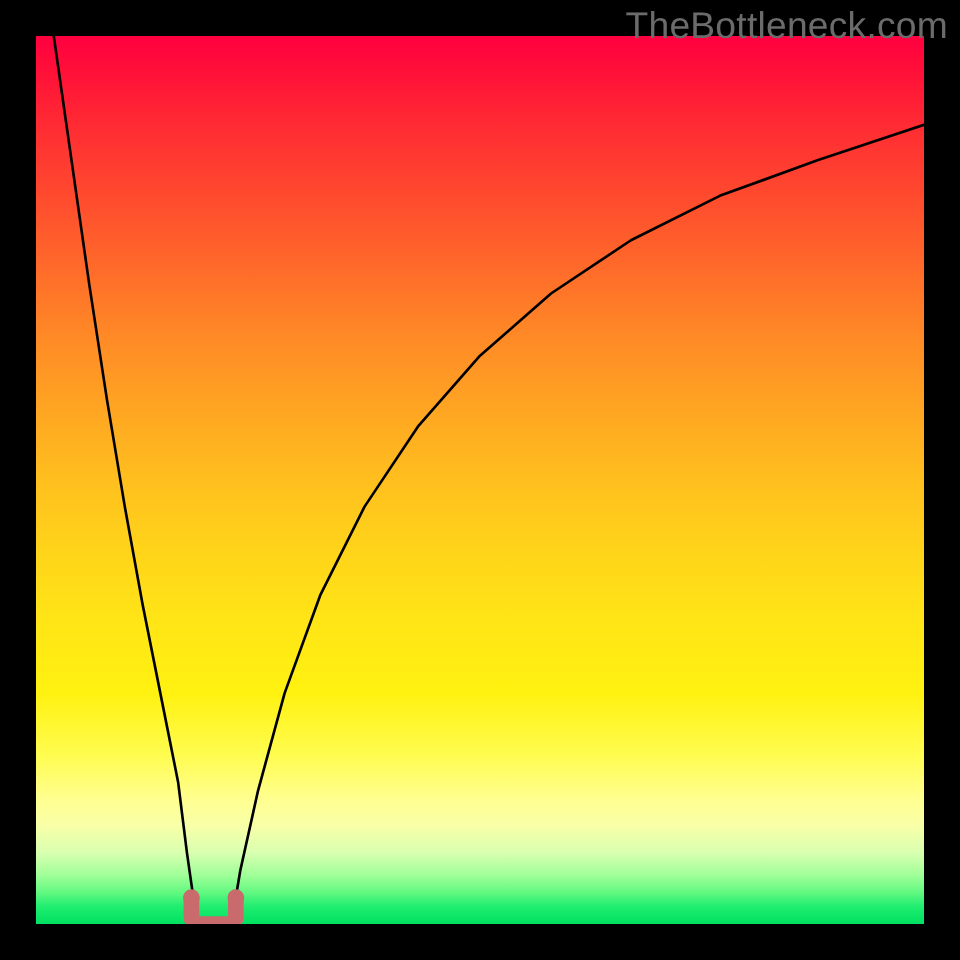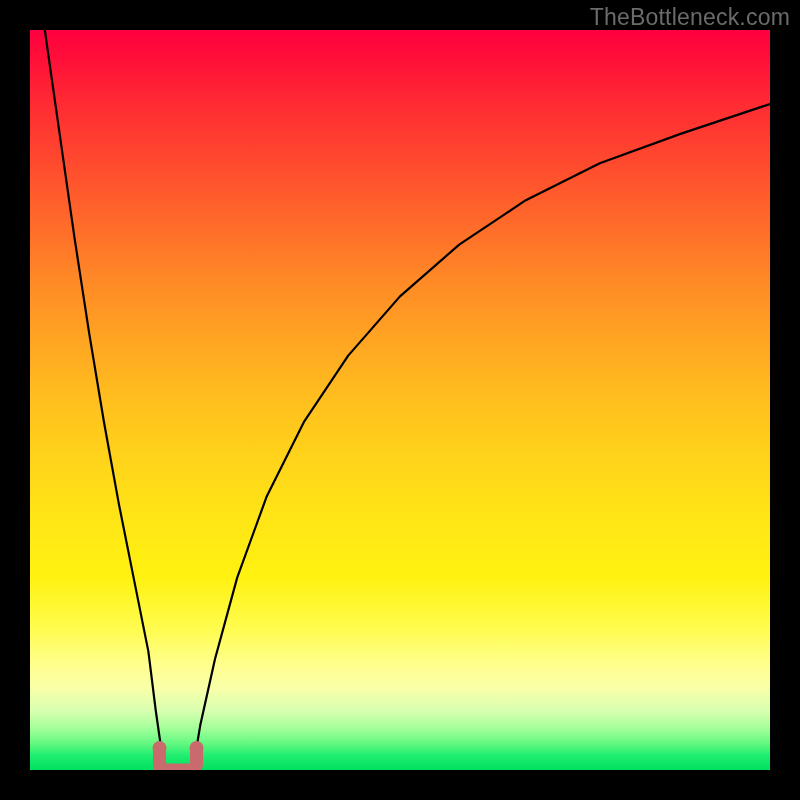--- a/index.html
+++ b/index.html
@@ -54,21 +54,21 @@
     position: absolute;
     left: 0; top: 0;
     width: 740px; height: 740px;
     overflow: visible;
   }
   .watermark {
     position: absolute;
     top: 4px;
     right: 10px;
     color: #6b6b6b;
-    font-size: 23px;
+    font-size: 31px;
     letter-spacing: 0.2px;
     font-family: Arial, Helvetica, sans-serif;
   }
 </style>
 </head>
 <body>
 
 <div class="frame">
   <div class="plot-area">
     <div class="gradient-bg"></div>

